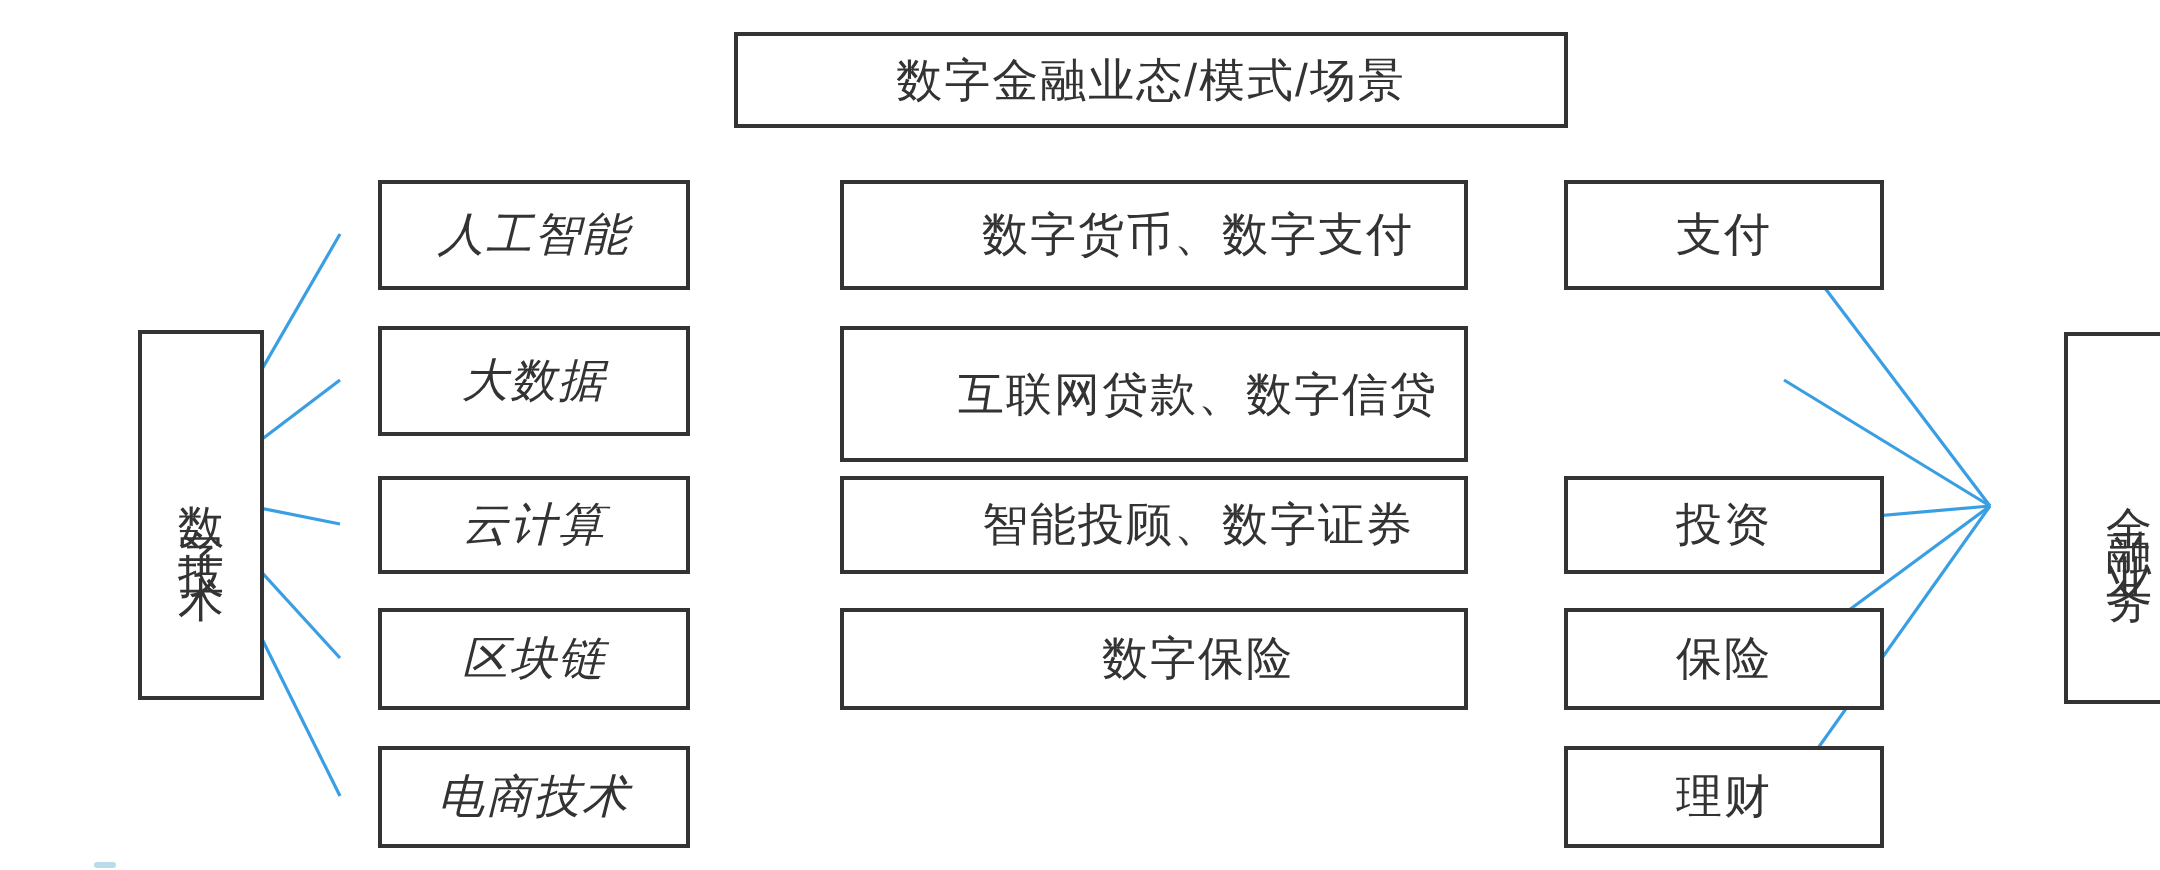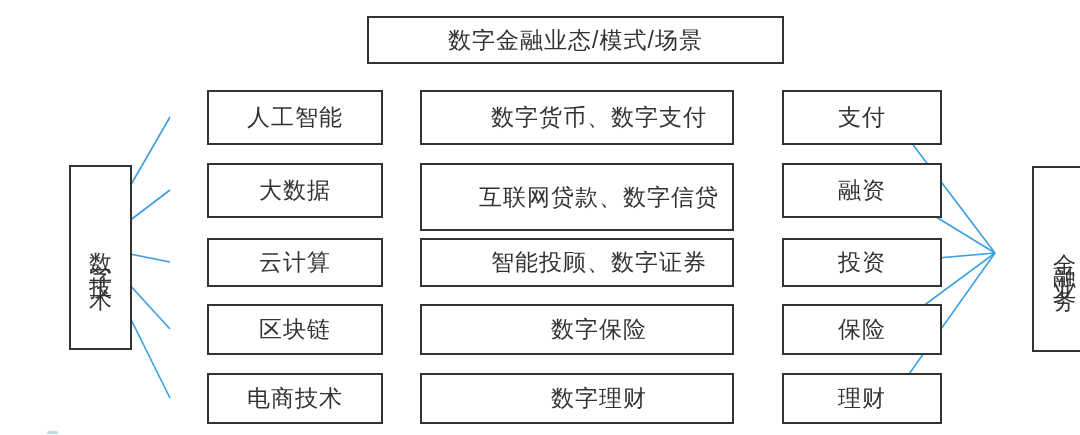--- a/index.html
+++ b/index.html
@@ -28,21 +28,21 @@
     display:flex;align-items:center;justify-content:center;
     font-size:23px;
     letter-spacing:1px;
     white-space:nowrap;
     margin-left:37px;
   }
   .title-box{left:330px;top:16px;width:417px;height:48px;}
   .vert{writing-mode:vertical-rl;text-orientation:upright;letter-spacing:12px;line-height:1;}
   .vbox-left{left:32px;top:165px;width:63px;height:185px;}
   .vbox-right{left:995px;top:166px;width:65px;height:186px;}
-  .col-tech{left:170px;width:176px;}
+  .col-tech{left:152px;width:156px;font-style:italic;}
   .col-scene{left:383px;width:314px;padding-left:44px;}
   .col-biz{left:745px;width:160px;}
   .stray-mark{
     position:absolute;left:47px;top:431px;width:11px;height:3px;
     background:var(--stray);border-radius:2px;
   }
 </style>
 </head>
 <body>
 
@@ -94,29 +94,23 @@
   </div>
   <div class="box col-scene" style="top:163px;height:68px;">
     <span>互联网贷款、数字信贷</span>
   </div>
   <div class="box col-scene" style="top:238px;height:49px;">
     <span>智能投顾、数字证券</span>
   </div>
   <div class="box col-scene" style="top:304px;height:51px;">
     <span>数字保险</span>
   </div>
-  <div class="box col-scene" style="top:373px;height:51px;">
-    <span>数字理财</span>
-  </div>
 
   <div class="box col-biz" style="top:90px;height:55px;">
     <span>支付</span>
-  </div>
-  <div class="box col-biz" style="top:163px;height:55px;">
-    <span>融资</span>
   </div>
   <div class="box col-biz" style="top:238px;height:49px;">
     <span>投资</span>
   </div>
   <div class="box col-biz" style="top:304px;height:51px;">
     <span>保险</span>
   </div>
   <div class="box col-biz" style="top:373px;height:51px;">
     <span>理财</span>
   </div>

